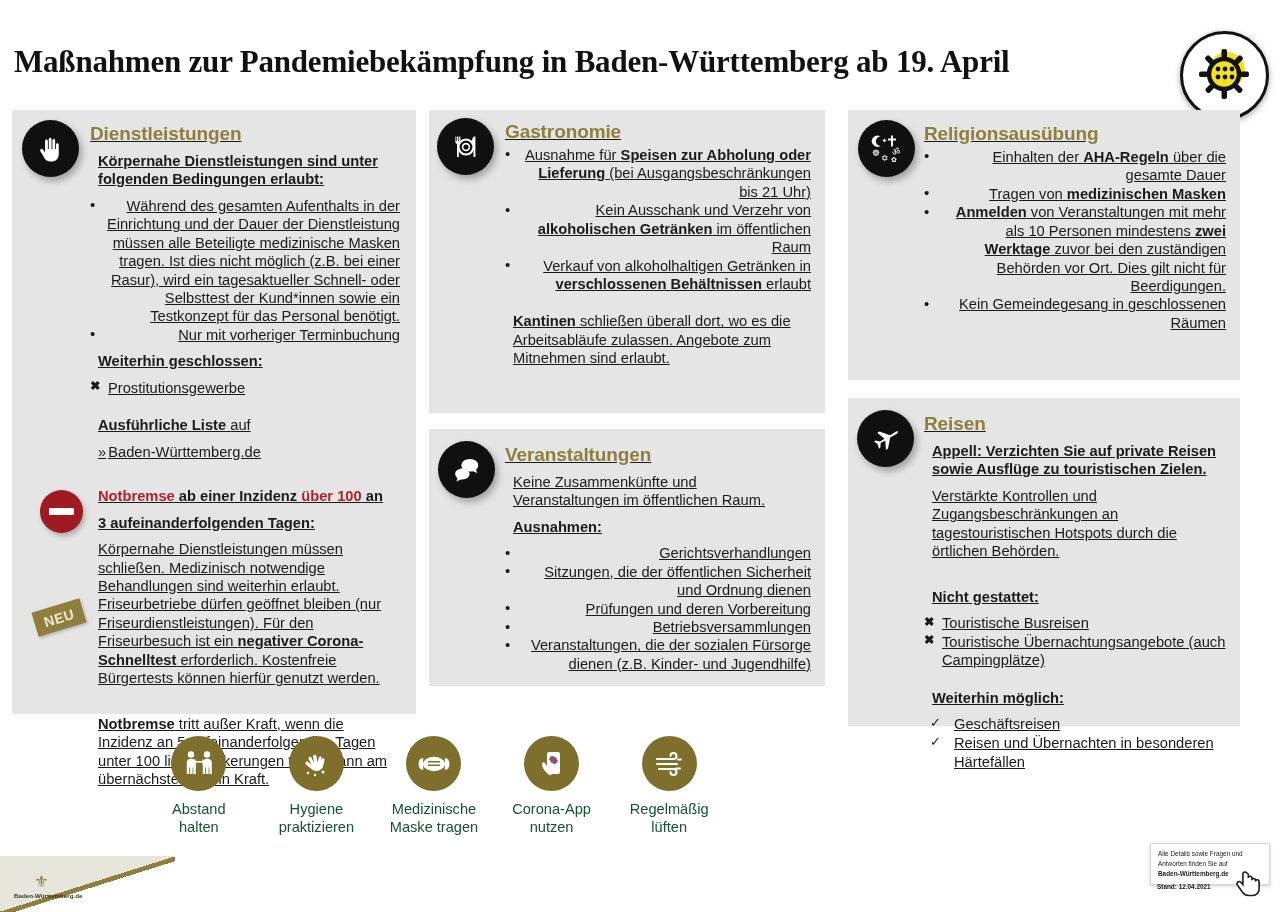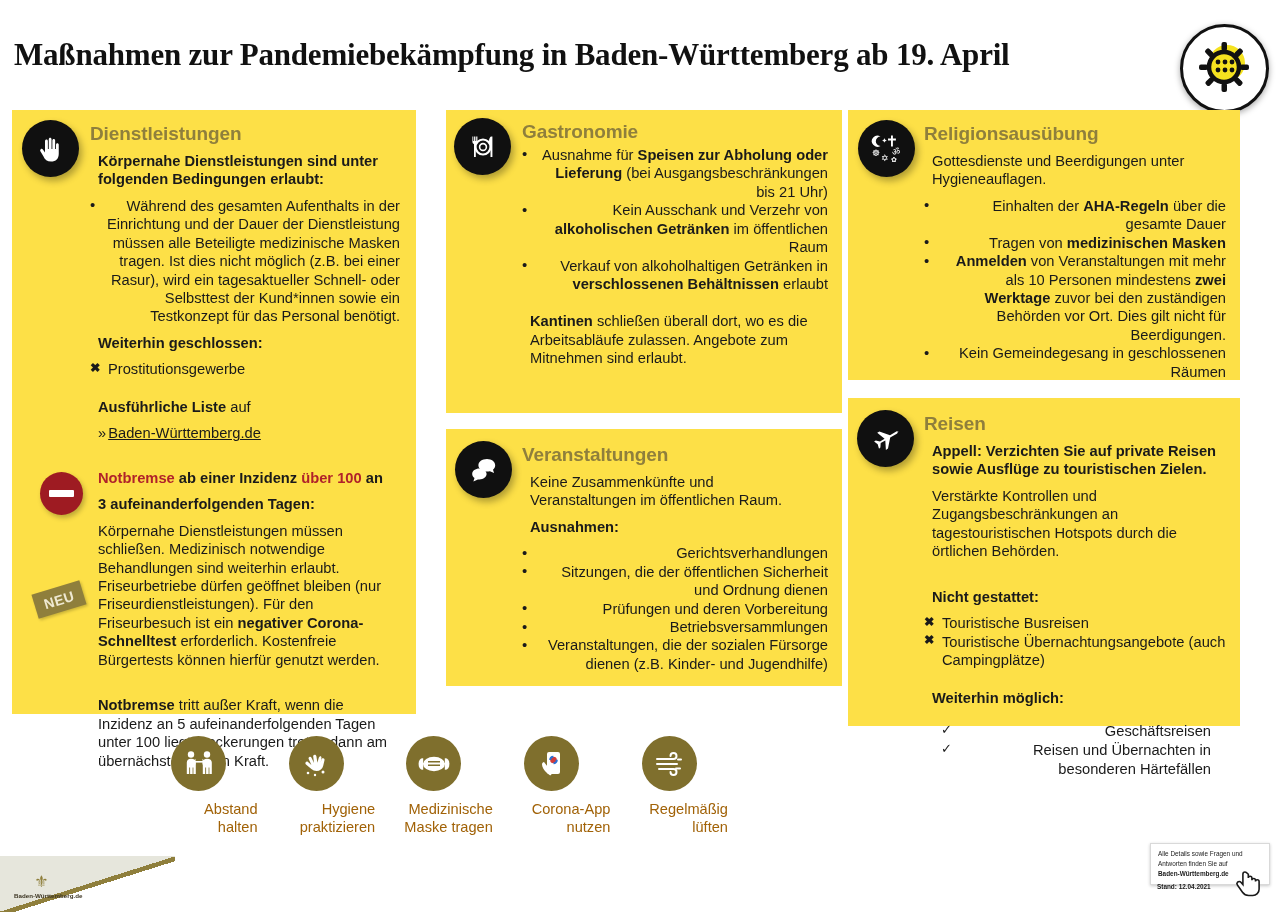--- a/index.html
+++ b/index.html
@@ -9,21 +9,21 @@
   body {
     width: 1285px; height: 912px;
     position: relative;
     font-family: "Liberation Sans", sans-serif;
     color: #1a1a1a;
     overflow: hidden;
   }
 
   
   .header {
-    position: absolute; left: 0; top: 5px; width: 1285px; height: 96px;
+    position: absolute; left: 0; top: 12px; width: 1285px; height: 96px;
   }
   .page-title {
     position: absolute; left: 14px; top: 32px;
     font-family: "Liberation Serif", serif;
     font-weight: 700;
     font-size: 31px;
     letter-spacing: -0.2px;
     color: #111111;
     white-space: nowrap;
   }
@@ -33,27 +33,28 @@
     border-radius: 50%;
     background: #ffffff;
     border: 3.5px solid #111111;
     box-shadow: 0 2px 6px rgba(0,0,0,.35);
     display: flex; align-items: center; justify-content: center;
   }
 
   
   .col { position: absolute; }
   .col-1 { left: 12px;  top: 110px; width: 404px; }
-  .col-2 { left: 446px; top: 110px; width: 396px; }
+  .col-2 { left: 429px; top: 110px; width: 396px; }
   .col-3 { left: 848px; top: 110px; width: 392px; }
 
   .panel {
-    background: #fde047;
+    background: #e5e5e5;
     position: relative;
     box-sizing: border-box;
+    text-decoration: underline;
   }
   .panel.p1 { height: 604px; padding: 14px 16px 10px 78px; }
   .panel.p2a { height: 303px; padding: 12px 14px 10px 76px; }
   .panel.p2b { height: 257px; margin-top: 16px; padding: 16px 14px 10px 76px; }
   .panel.p3a { height: 270px; padding: 14px 14px 10px 76px; }
   .panel.p3b { height: 328px; margin-top: 18px; padding: 16px 14px 10px 76px; }
 
   
   .badge {
     position: absolute;
@@ -99,21 +100,21 @@
   ul.xl { list-style: none; margin: 0; padding: 0; }
   ul.xl > li {
     position: relative; padding-left: 18px;
     font-size: 14.7px; line-height: 1.27;
   }
   ul.xl > li::before {
     content: "\2716";
     position: absolute; left: 0; top: 0.5px;
     font-size: 12.5px; font-weight: 700;
   }
-  ul.cl { list-style: none; margin: 15px; padding: 0; text-align: right; }
+  ul.cl { list-style: none; margin: 4px; padding: 0; }
   ul.cl > li {
     position: relative; padding-left: 26px;
     font-size: 14.7px; line-height: 1.27;
   }
   ul.cl > li::before {
     content: "\2713";
     position: absolute; left: 2px; top: -0.5px;
     font-size: 13px;
   }
 
@@ -159,21 +160,21 @@
     padding: 0 120px 0 140px;
     box-sizing: border-box;
   }
   .iconitem { width: 122px; text-align: center; }
   .circ {
     width: 55px; height: 55px; border-radius: 50%;
     background: #7f6f2d;
     margin: 0 auto 10px auto;
     display: flex; align-items: center; justify-content: center;
   }
-  .iconlabel { font-size: 14.6px; line-height: 1.22; color: #a16207; text-align: right; }
+  .iconlabel { font-size: 14.6px; line-height: 1.22; color: #14532d; }
 
   
   .ribbon { position: absolute; left: 0; top: 856px; width: 175px; height: 56px; overflow: hidden; }
   .ribbon-tri {
     position: absolute; left: -10px; top: 0; width: 190px; height: 60px;
     background: linear-gradient(to bottom right, #e6e6dc 0 49%, #8f7f3c 49% 53%, #ffffff 53% 100%);
   }
   .bwlogo {
     position: absolute; left: 14px; top: 18px; text-align: center; width: 54px;
   }
@@ -239,20 +240,21 @@
     <div class="badge b1">
       <svg width="30" height="30" viewBox="0 0 24 24" fill="#ffffff">
         <path d="M12 22c4 0 6.2-2.4 6.2-6.3V8.6c0-.7-.5-1.2-1.1-1.2s-1.1.5-1.1 1.2V12h-.7V5.2c0-.7-.5-1.2-1.1-1.2s-1.1.5-1.1 1.2V12h-.7V4.2c0-.7-.5-1.2-1.1-1.2s-1.1.5-1.1 1.2V12h-.7V5.6c0-.7-.5-1.2-1.1-1.2S7.2 4.9 7.2 5.6v9.1l-1.7-2.3c-.4-.6-1.2-.7-1.7-.3-.5.4-.6 1.1-.3 1.6l2.3 3.8C7 20.4 9 22 12 22z"></path>
       </svg>
     </div>
     <div class="sec-title">Dienstleistungen</div>
     <div class="txt">
       <p><b>Körpernahe Dienstleistungen sind unter folgenden Bedingungen erlaubt:</b></p>
       <ul class="bl">
         <li>Während des gesamten Aufenthalts in der Einrichtung und der Dauer der Dienstleistung müssen alle Beteiligte medizinische Masken tragen. Ist dies nicht möglich (z.B. bei einer Rasur), wird ein tagesaktueller Schnell- oder Selbsttest der Kund*innen sowie ein Testkonzept für das Personal benötigt.</li>
+        <li>Nur mit vorheriger Terminbuchung</li>
       </ul>
       <p><b>Weiterhin geschlossen:</b></p>
       <ul class="xl">
         <li>Prostitutionsgewerbe</li>
       </ul>
       <div class="gap"></div>
       <p>
         <b>Ausführliche Liste</b>
         <span>auf</span>
       </p>
@@ -333,21 +335,20 @@
         <text x="14.5" y="13.5" font-family="DejaVu Sans, sans-serif" font-size="7" fill="#ffffff">✦</text>
         <path d="M24 6.5h1.9v3h3v1.9h-3v6h-1.9v-6h-3V9.5h3z"></path>
         <text x="25" y="26" font-family="DejaVu Sans, sans-serif" font-size="9" fill="#ffffff">ॐ</text>
         <text x="5" y="27" font-family="DejaVu Sans, sans-serif" font-size="9" fill="#ffffff">☸</text>
         <text x="14" y="32" font-family="DejaVu Sans, sans-serif" font-size="9" fill="#ffffff">✡</text>
         <text x="24" y="33" font-family="DejaVu Sans, sans-serif" font-size="7" fill="#ffffff">✿</text>
       </svg>
     </div>
     <div class="sec-title">Religionsausübung</div>
     <div class="txt">
-      <p>Gottesdienste und Beerdigungen unter Hygieneauflagen.</p>
       <ul class="bl">
         <li><span>Einhalten der </span><b>AHA-Regeln</b><span> über die gesamte Dauer</span></li>
         <li><span>Tragen von </span><b>medizinischen Masken</b></li>
         <li><b>Anmelden</b><span> von Veranstaltungen mit mehr als 10 Personen mindestens </span><b>zwei Werktage</b><span> zuvor bei den zuständigen Behörden vor Ort. Dies gilt nicht für Beerdigungen.</span></li>
         <li><span>Kein Gemeindegesang in geschlossenen Räumen</span></li>
       </ul>
     </div>
   </div>
 
   <div class="panel p3b">

